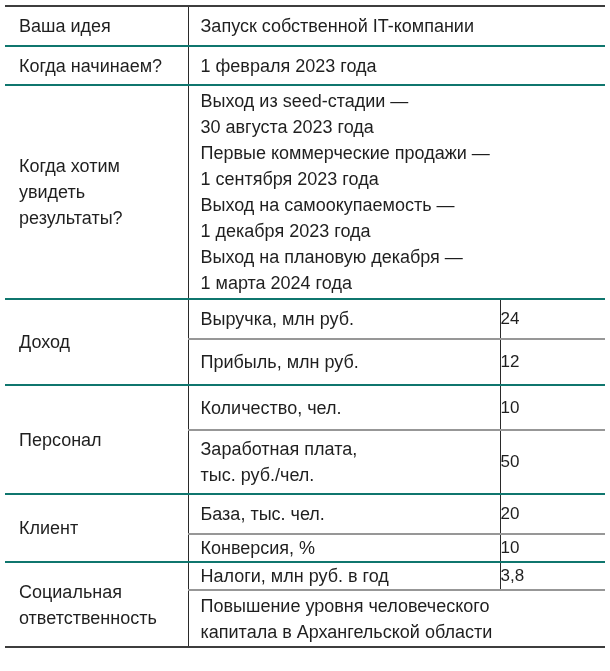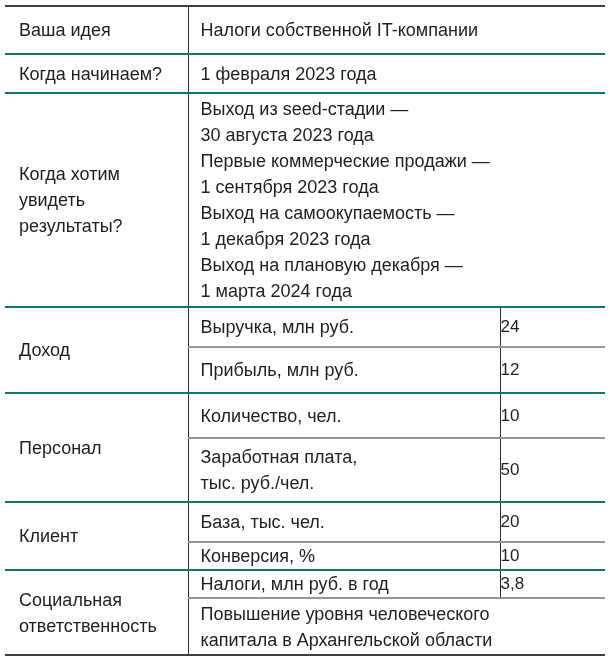--- a/index.html
+++ b/index.html
@@ -57,23 +57,23 @@
 
 <div class="sheet">
   <table class="bp">
     <colgroup>
       <col class="c1">
         <col class="c2">
         <col class="c3">
     </colgroup>
     <tbody>
 
-      <tr style="height:48px">
+      <tr style="height:40px">
         <td class="lbl">Ваша идея</td>
-        <td class="txt" colspan="2">Налоги собственной IT-компании</td>
+        <td class="txt" colspan="2">Запуск собственной IT-компании</td>
       </tr>
 
       <tr class="sec" style="height:39px">
         <td class="lbl">Когда начинаем?</td>
         <td class="txt" colspan="2">1 февраля 2023 года</td>
       </tr>
 
       <tr class="sec" style="height:214px">
         <td class="lbl">
           <span class="line">Когда хотим</span>

